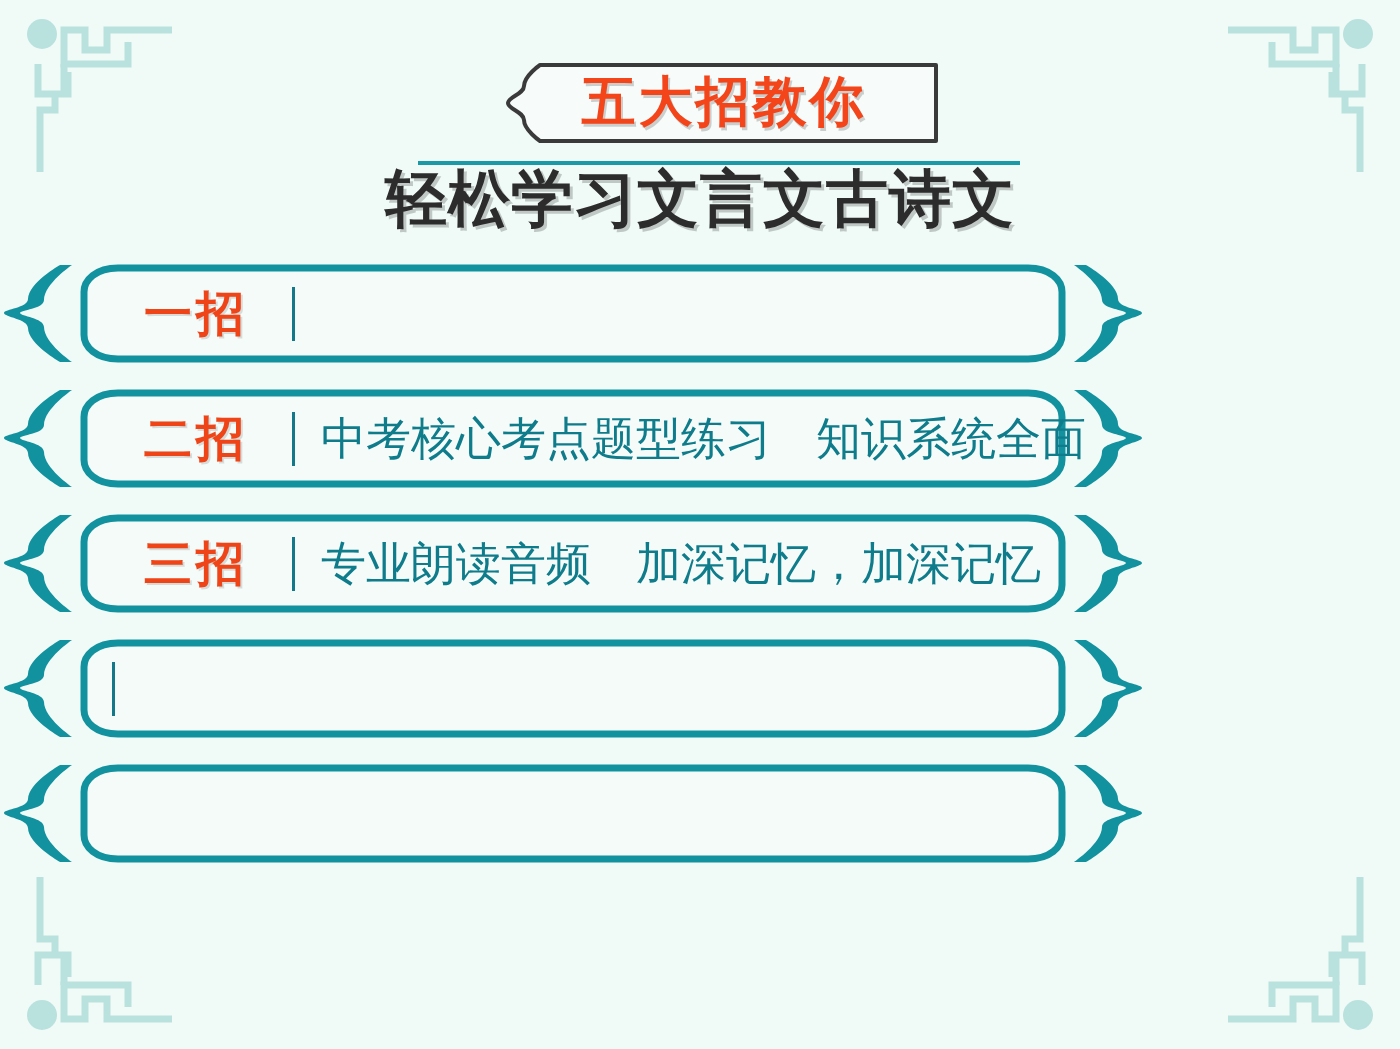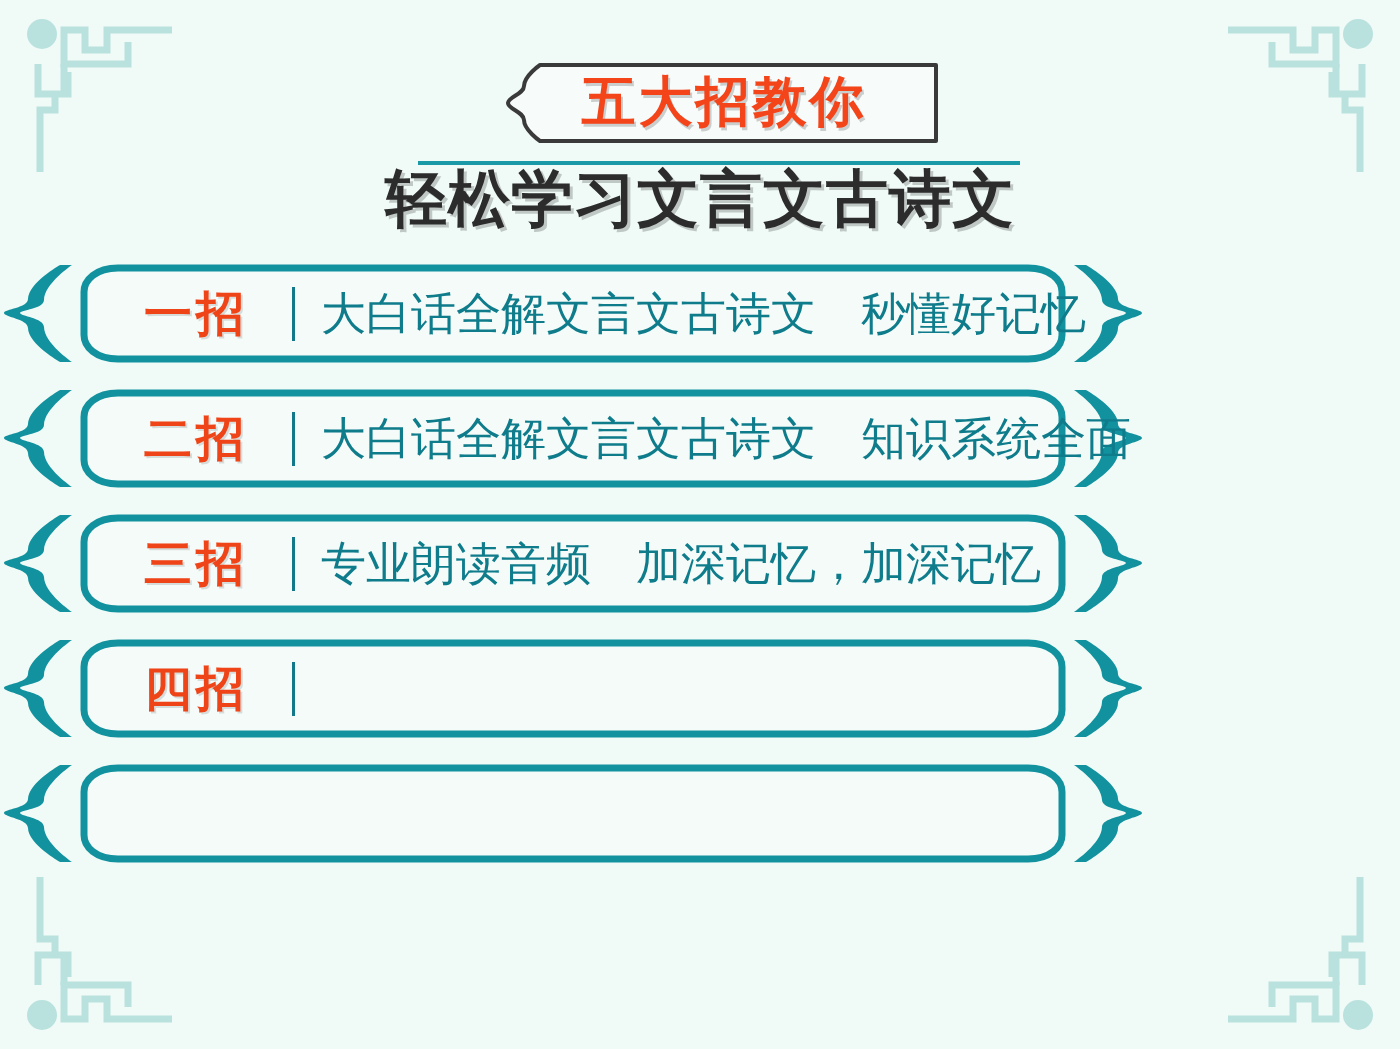--- a/index.html
+++ b/index.html
@@ -157,39 +157,38 @@
       <path d="M72 3 C72 3 44 22 44 38 C44 47 20 48 20 51 C20 54 44 56 44 65
                C44 81 72 100 72 100 L60 100 C60 100 28 82 28 66
                C28 57 4 55 4 51 C4 47 28 46 28 37 C28 21 60 3 60 3 Z" fill="#12929e"></path>
       <path d="M1074 3 C1074 3 1102 22 1102 38 C1102 47 1126 48 1126 51 C1126 54 1102 56 1102 65
                C1102 81 1074 100 1074 100 L1086 100 C1086 100 1118 82 1118 66
                C1118 57 1142 55 1142 51 C1142 47 1118 46 1118 37 C1118 21 1086 3 1086 3 Z" fill="#12929e"></path>
     </svg>
     <div class="row-inner">
       <span class="badge">一招</span>
       <span class="sep"></span>
-      <span class="desc">大白话全解文言文古诗文　秒懂好记忆</span>
     </div>
   </div>
 
   <div class="row">
     <svg class="row-svg" viewBox="0 0 1146 103" preserveAspectRatio="none" aria-hidden="true">
       <path d="M118 6 H1028 C1050 6 1062 18 1062 30 V73 C1062 85 1050 97 1028 97 H118
                C96 97 84 85 84 73 V30 C84 18 96 6 118 6 Z" fill="#f4fbf8" stroke="#12929e" stroke-width="7"></path>
       <path d="M72 3 C72 3 44 22 44 38 C44 47 20 48 20 51 C20 54 44 56 44 65
                C44 81 72 100 72 100 L60 100 C60 100 28 82 28 66
                C28 57 4 55 4 51 C4 47 28 46 28 37 C28 21 60 3 60 3 Z" fill="#12929e"></path>
       <path d="M1074 3 C1074 3 1102 22 1102 38 C1102 47 1126 48 1126 51 C1126 54 1102 56 1102 65
                C1102 81 1074 100 1074 100 L1086 100 C1086 100 1118 82 1118 66
                C1118 57 1142 55 1142 51 C1142 47 1118 46 1118 37 C1118 21 1086 3 1086 3 Z" fill="#12929e"></path>
     </svg>
     <div class="row-inner">
       <span class="badge">二招</span>
       <span class="sep"></span>
-      <span class="desc">大白话全解文言文古诗文　知识系统全面</span>
+      <span class="desc">中考核心考点题型练习　知识系统全面</span>
     </div>
   </div>
 
   <div class="row">
     <svg class="row-svg" viewBox="0 0 1146 103" preserveAspectRatio="none" aria-hidden="true">
       <path d="M118 6 H1028 C1050 6 1062 18 1062 30 V73 C1062 85 1050 97 1028 97 H118
                C96 97 84 85 84 73 V30 C84 18 96 6 118 6 Z" fill="#f4fbf8" stroke="#12929e" stroke-width="7"></path>
       <path d="M72 3 C72 3 44 22 44 38 C44 47 20 48 20 51 C20 54 44 56 44 65
                C44 81 72 100 72 100 L60 100 C60 100 28 82 28 66
                C28 57 4 55 4 51 C4 47 28 46 28 37 C28 21 60 3 60 3 Z" fill="#12929e"></path>
@@ -209,21 +208,20 @@
       <path d="M118 6 H1028 C1050 6 1062 18 1062 30 V73 C1062 85 1050 97 1028 97 H118
                C96 97 84 85 84 73 V30 C84 18 96 6 118 6 Z" fill="#f4fbf8" stroke="#12929e" stroke-width="7"></path>
       <path d="M72 3 C72 3 44 22 44 38 C44 47 20 48 20 51 C20 54 44 56 44 65
                C44 81 72 100 72 100 L60 100 C60 100 28 82 28 66
                C28 57 4 55 4 51 C4 47 28 46 28 37 C28 21 60 3 60 3 Z" fill="#12929e"></path>
       <path d="M1074 3 C1074 3 1102 22 1102 38 C1102 47 1126 48 1126 51 C1126 54 1102 56 1102 65
                C1102 81 1074 100 1074 100 L1086 100 C1086 100 1118 82 1118 66
                C1118 57 1142 55 1142 51 C1142 47 1118 46 1118 37 C1118 21 1086 3 1086 3 Z" fill="#12929e"></path>
     </svg>
     <div class="row-inner">
-      <span class="badge">四招</span>
       <span class="sep"></span>
     </div>
   </div>
 
   <div class="row">
     <svg class="row-svg" viewBox="0 0 1146 103" preserveAspectRatio="none" aria-hidden="true">
       <path d="M118 6 H1028 C1050 6 1062 18 1062 30 V73 C1062 85 1050 97 1028 97 H118
                C96 97 84 85 84 73 V30 C84 18 96 6 118 6 Z" fill="#f4fbf8" stroke="#12929e" stroke-width="7"></path>
       <path d="M72 3 C72 3 44 22 44 38 C44 47 20 48 20 51 C20 54 44 56 44 65
                C44 81 72 100 72 100 L60 100 C60 100 28 82 28 66

